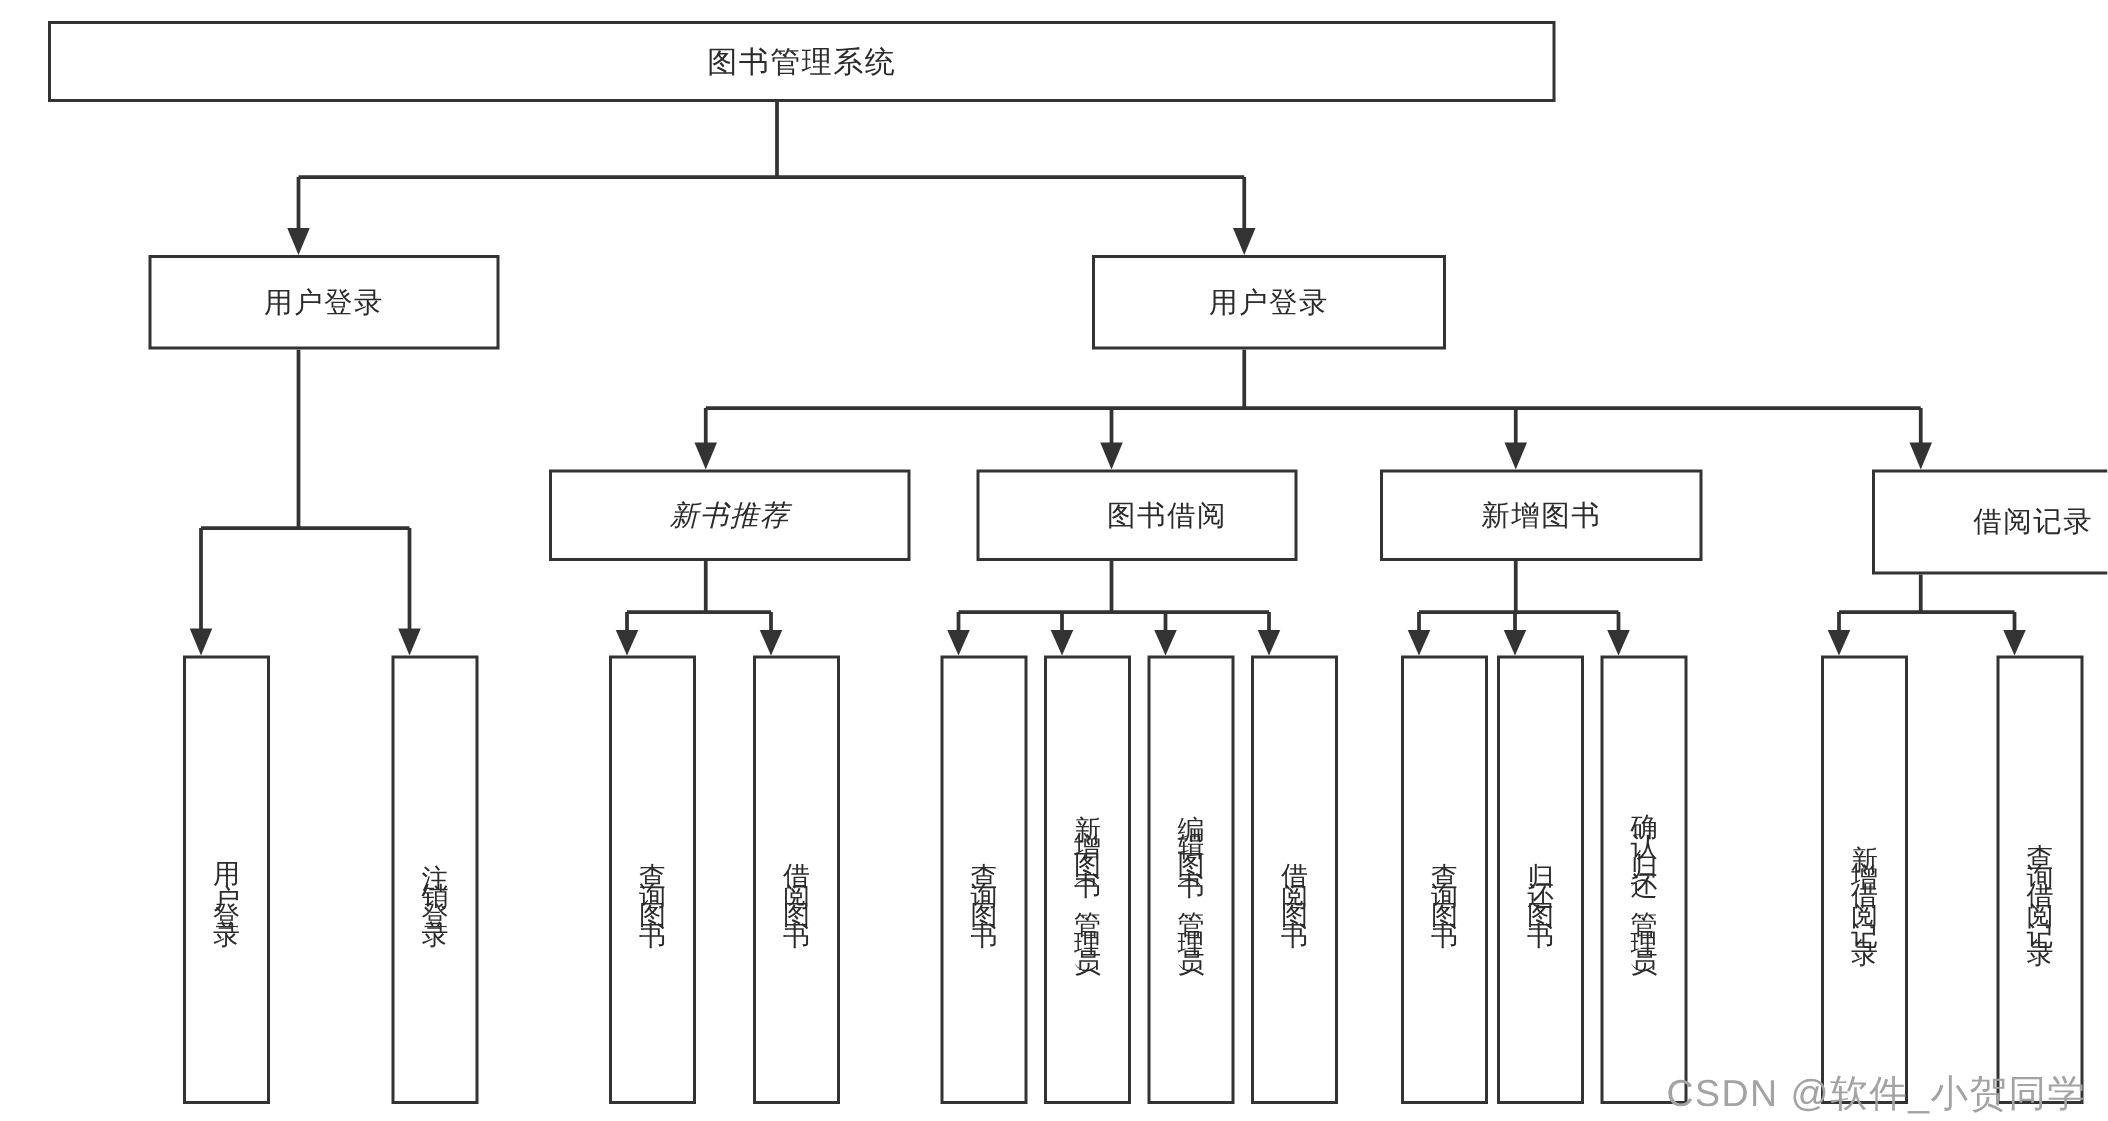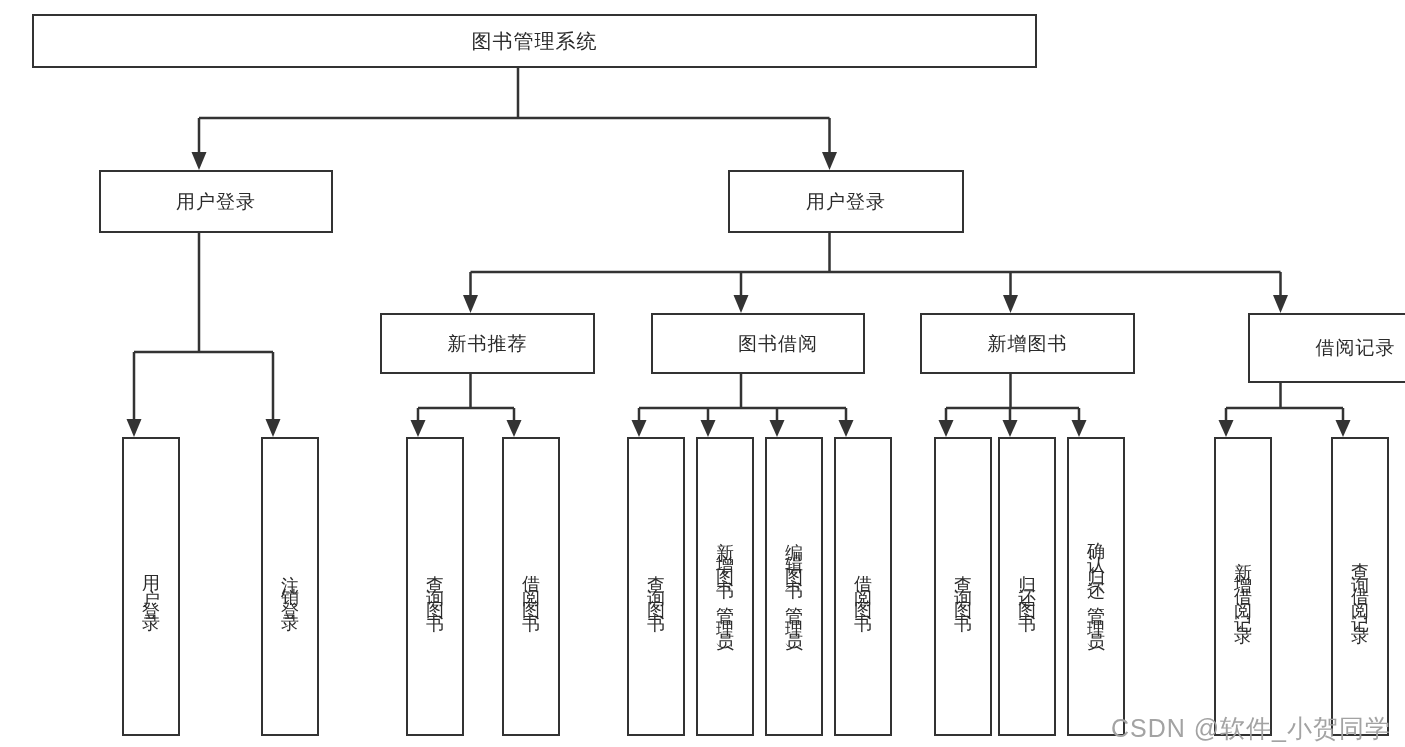--- a/index.html
+++ b/index.html
@@ -98,21 +98,21 @@
     <span>图书管理系统</span>
   </div>
 
   <div class="box hbox" style="left:82px; top:170px; width:234px; height:63px;">
     <span>用户登录</span>
   </div>
   <div class="box hbox" style="left:711px; top:170px; width:236px; height:63px;">
     <span>用户登录</span>
   </div>
 
-  <div class="box hbox" style="left:363px; top:313px; width:215px; height:61px;">
+  <div class="box hbox" style="left:349px; top:313px; width:241px; height:61px;font-style:italic;">
     <span>新书推荐</span>
   </div>
   <div class="box hbox" style="left:634px; top:313px; width:214px; height:61px;padding-left:40px;">
     <span>图书借阅</span>
   </div>
   <div class="box hbox" style="left:903px; top:313px; width:215px; height:61px;">
     <span>新增图书</span>
   </div>
   <div class="box hbox" style="left:1231px; top:313px; width:215px; height:70px;">
     <span>借阅记录</span>

